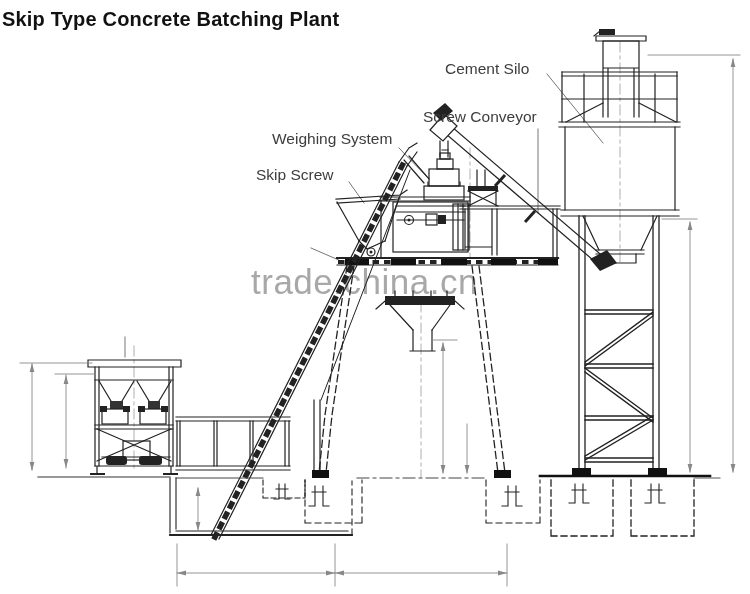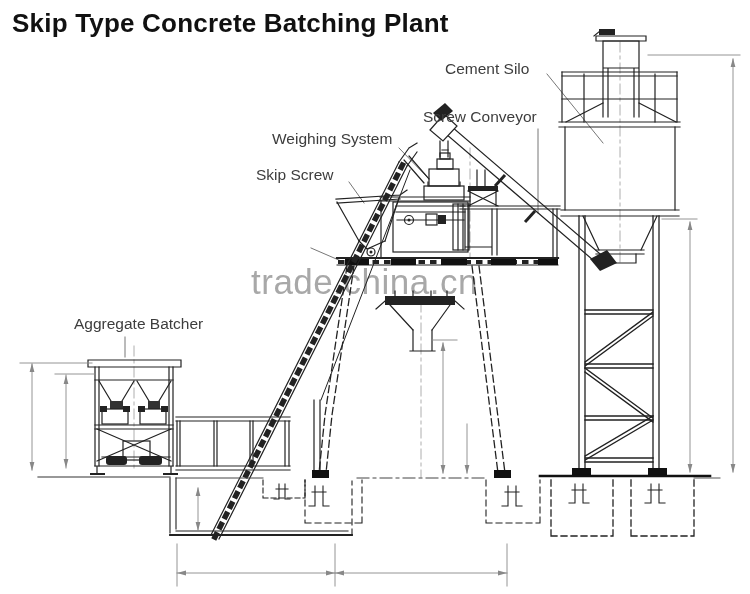--- a/index.html
+++ b/index.html
@@ -1,19 +1,19 @@
 <!DOCTYPE html>
 <html><head>
 <meta charset="utf-8">
 <style>
   html,body{margin:0;padding:0;background:#fff;}
   .stage{position:relative;width:750px;height:594px;background:#fff;overflow:hidden;
          font-family:"Liberation Sans",sans-serif;}
-  .page-title{position:absolute;left:12px;top:8px;width:460px;
-racy      font-family:"Liberation Serif",serif;font-weight:bold;font-size:26px;
+  .page-title{position:absolute;left:2px;top:8px;width:460px;
+racy      font-family:"Liberation Serif",serif;font-weight:bold;font-size:20px;
       color:#111;letter-spacing:.2px;z-index:3;}
   .watermark{position:absolute;left:251px;top:262px;z-index:1;
       font-family:"Liberation Sans",sans-serif;font-size:35px;font-weight:400;
       color:#999;opacity:.85;letter-spacing:.5px;white-space:nowrap;}
   svg.diagram{position:absolute;left:0;top:0;z-index:2;}
   .lbl{position:absolute;z-index:4;font-size:15.5px;color:#3d3d3d;white-space:nowrap;text-align:right;}
   .lbl-cement{left:445px;top:60px;}
   .lbl-screw{left:423px;top:108px;}
   .lbl-weigh{left:272px;top:130px;}
   .lbl-skip{left:256px;top:166px;}
@@ -25,21 +25,20 @@
 
 <div class="stage">
 
   <div class="page-title">Skip Type Concrete Batching Plant</div>
   <div class="watermark">trade.china.cn</div>
 
   <div class="lbl lbl-cement">Cement Silo</div>
   <div class="lbl lbl-weigh">Weighing System</div>
   <div class="lbl lbl-screw">Screw Conveyor</div>
   <div class="lbl lbl-skip">Skip Screw</div>
-  <div class="lbl lbl-agg">Aggregate Batcher</div>
 
   <svg class="diagram" width="750" height="594" viewBox="0 0 750 594" fill="none" stroke-linecap="square">
 
     <g stroke="#777" stroke-width="1">
       <path d="M547,74 L603,143"></path>
       <path d="M538,129 V213"></path>
       <path d="M399,148 L428,178"></path>
       <path d="M349,182 L364,203"></path>
       <path d="M311,248 L341,261"></path>
       <path d="M125,337 V357"></path>

